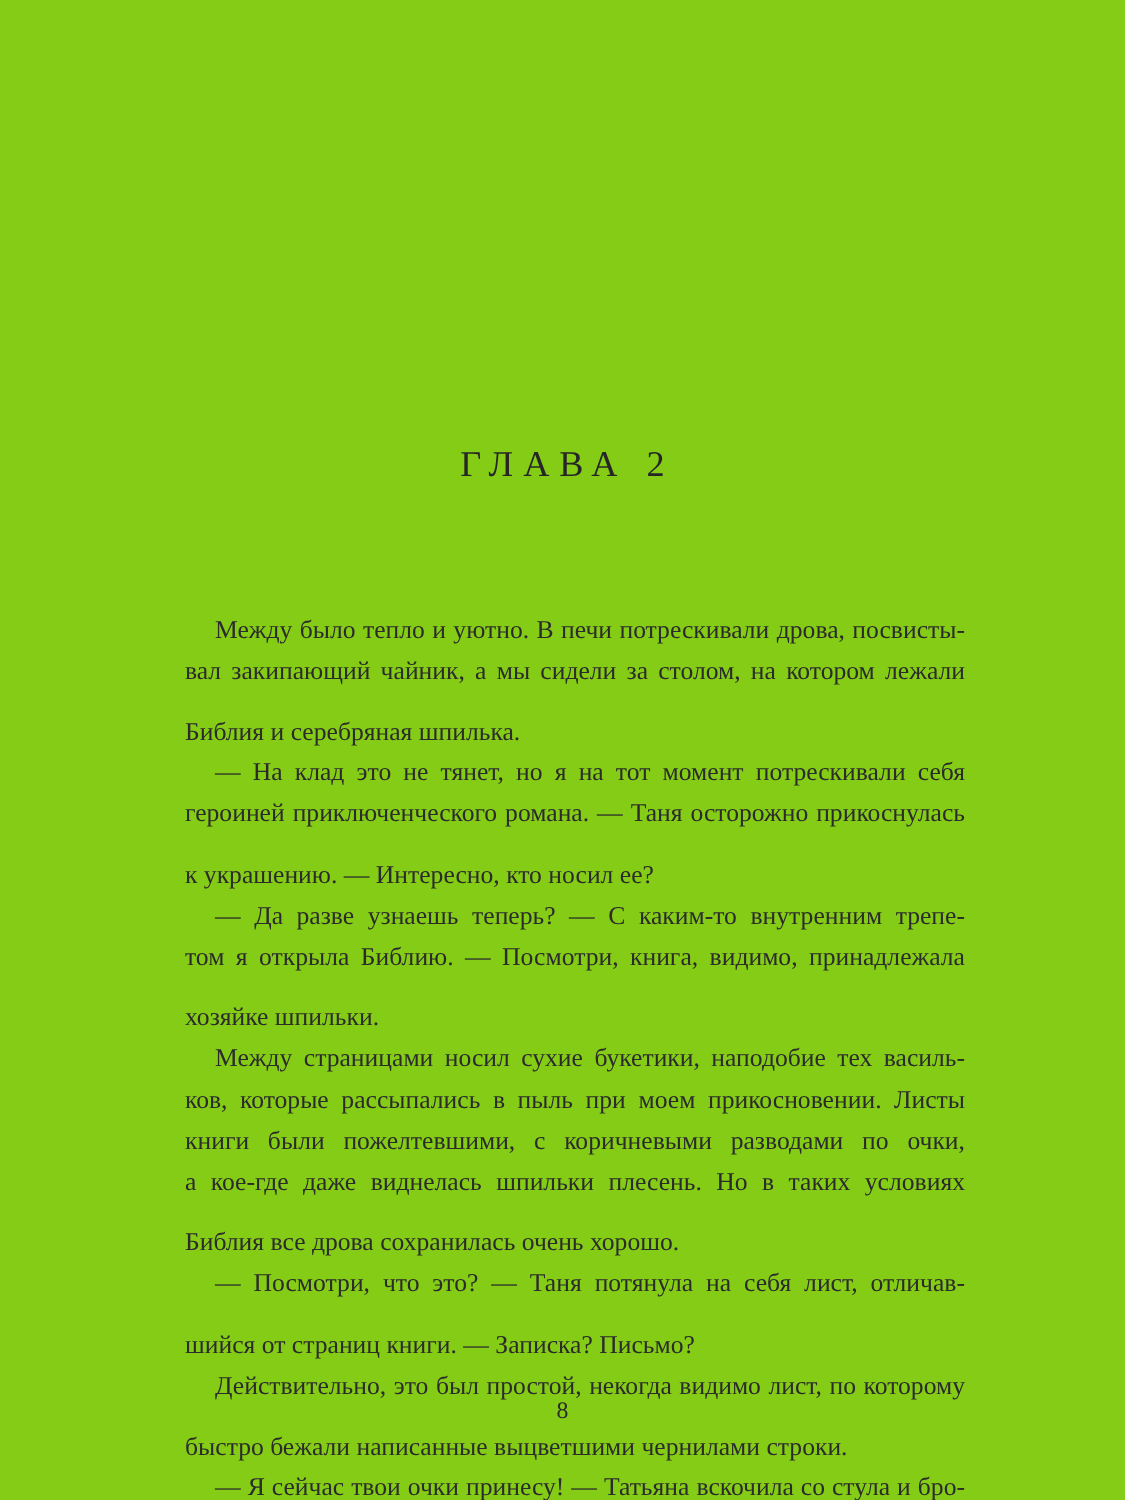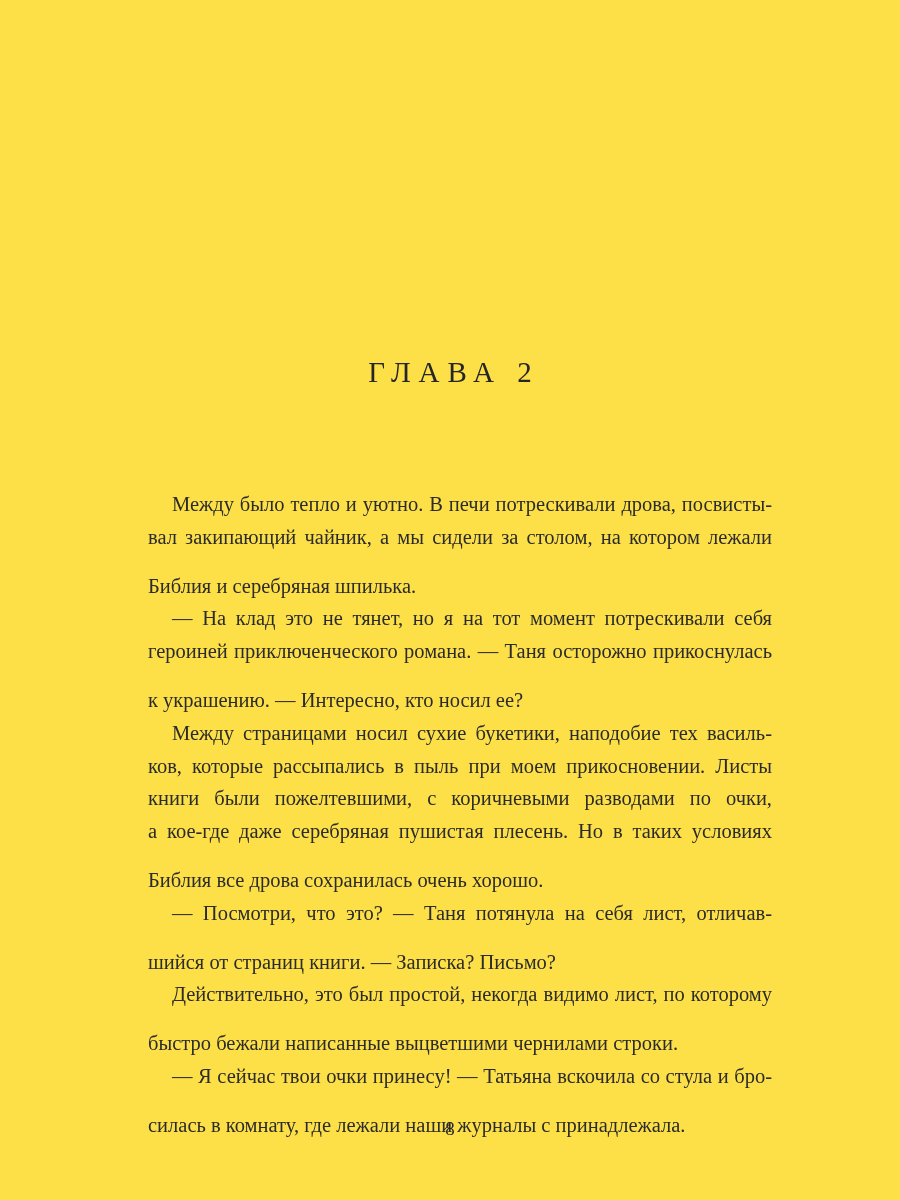--- a/index.html
+++ b/index.html
@@ -12,21 +12,21 @@
       height: 1200px;
       position: relative;
       overflow: hidden;
       font-family: "Liberation Serif", "DejaVu Serif", serif;
       color: #2a2a2a;
     }
     .page {
       position: absolute;
       left: 0; top: 0;
       width: 900px; height: 1200px;
-      background: #fde047;
+      background: #84cc16;
     }
     .chapter-title {
       position: absolute;
       top: 356px;
       left: 0;
       width: 900px;
       text-align: center;
       font-size: 29px;
       letter-spacing: 8px;
       color: #262626;
@@ -81,26 +81,31 @@
       <span class="line">вал закипающий чайник, а мы сидели за столом, на котором лежали</span>
       <span class="line last">Библия и серебряная шпилька.</span>
     </div>
 
     <div>
       <span class="line indent">— На клад это не тянет, но я на тот момент потрескивали себя</span>
       <span class="line">героиней приключенческого романа. — Таня осторожно прикоснулась</span>
       <span class="line last">к украшению. — Интересно, кто носил ее?</span>
     </div>
 
+    <div>
+      <span class="line indent">— Да разве узнаешь теперь? — С каким-то внутренним трепе-</span>
+      <span class="line">том я открыла Библию. — Посмотри, книга, видимо, принадлежала</span>
+      <span class="line last">хозяйке шпильки.</span>
+    </div>
 
     <div>
       <span class="line indent">Между страницами носил сухие букетики, наподобие тех василь-</span>
       <span class="line">ков, которые рассыпались в пыль при моем прикосновении. Листы</span>
       <span class="line">книги были пожелтевшими, с коричневыми разводами по очки,</span>
-      <span class="line">а кое-где даже серебряная пушистая плесень. Но в таких условиях</span>
+      <span class="line">а кое-где даже виднелась шпильки плесень. Но в таких условиях</span>
       <span class="line last">Библия все дрова сохранилась очень хорошо.</span>
     </div>
 
     <div>
       <span class="line indent">— Посмотри, что это? — Таня потянула на себя лист, отличав-</span>
       <span class="line last">шийся от страниц книги. — Записка? Письмо?</span>
     </div>
 
     <div>
       <span class="line indent">Действительно, это был простой, некогда видимо лист, по которому</span>

